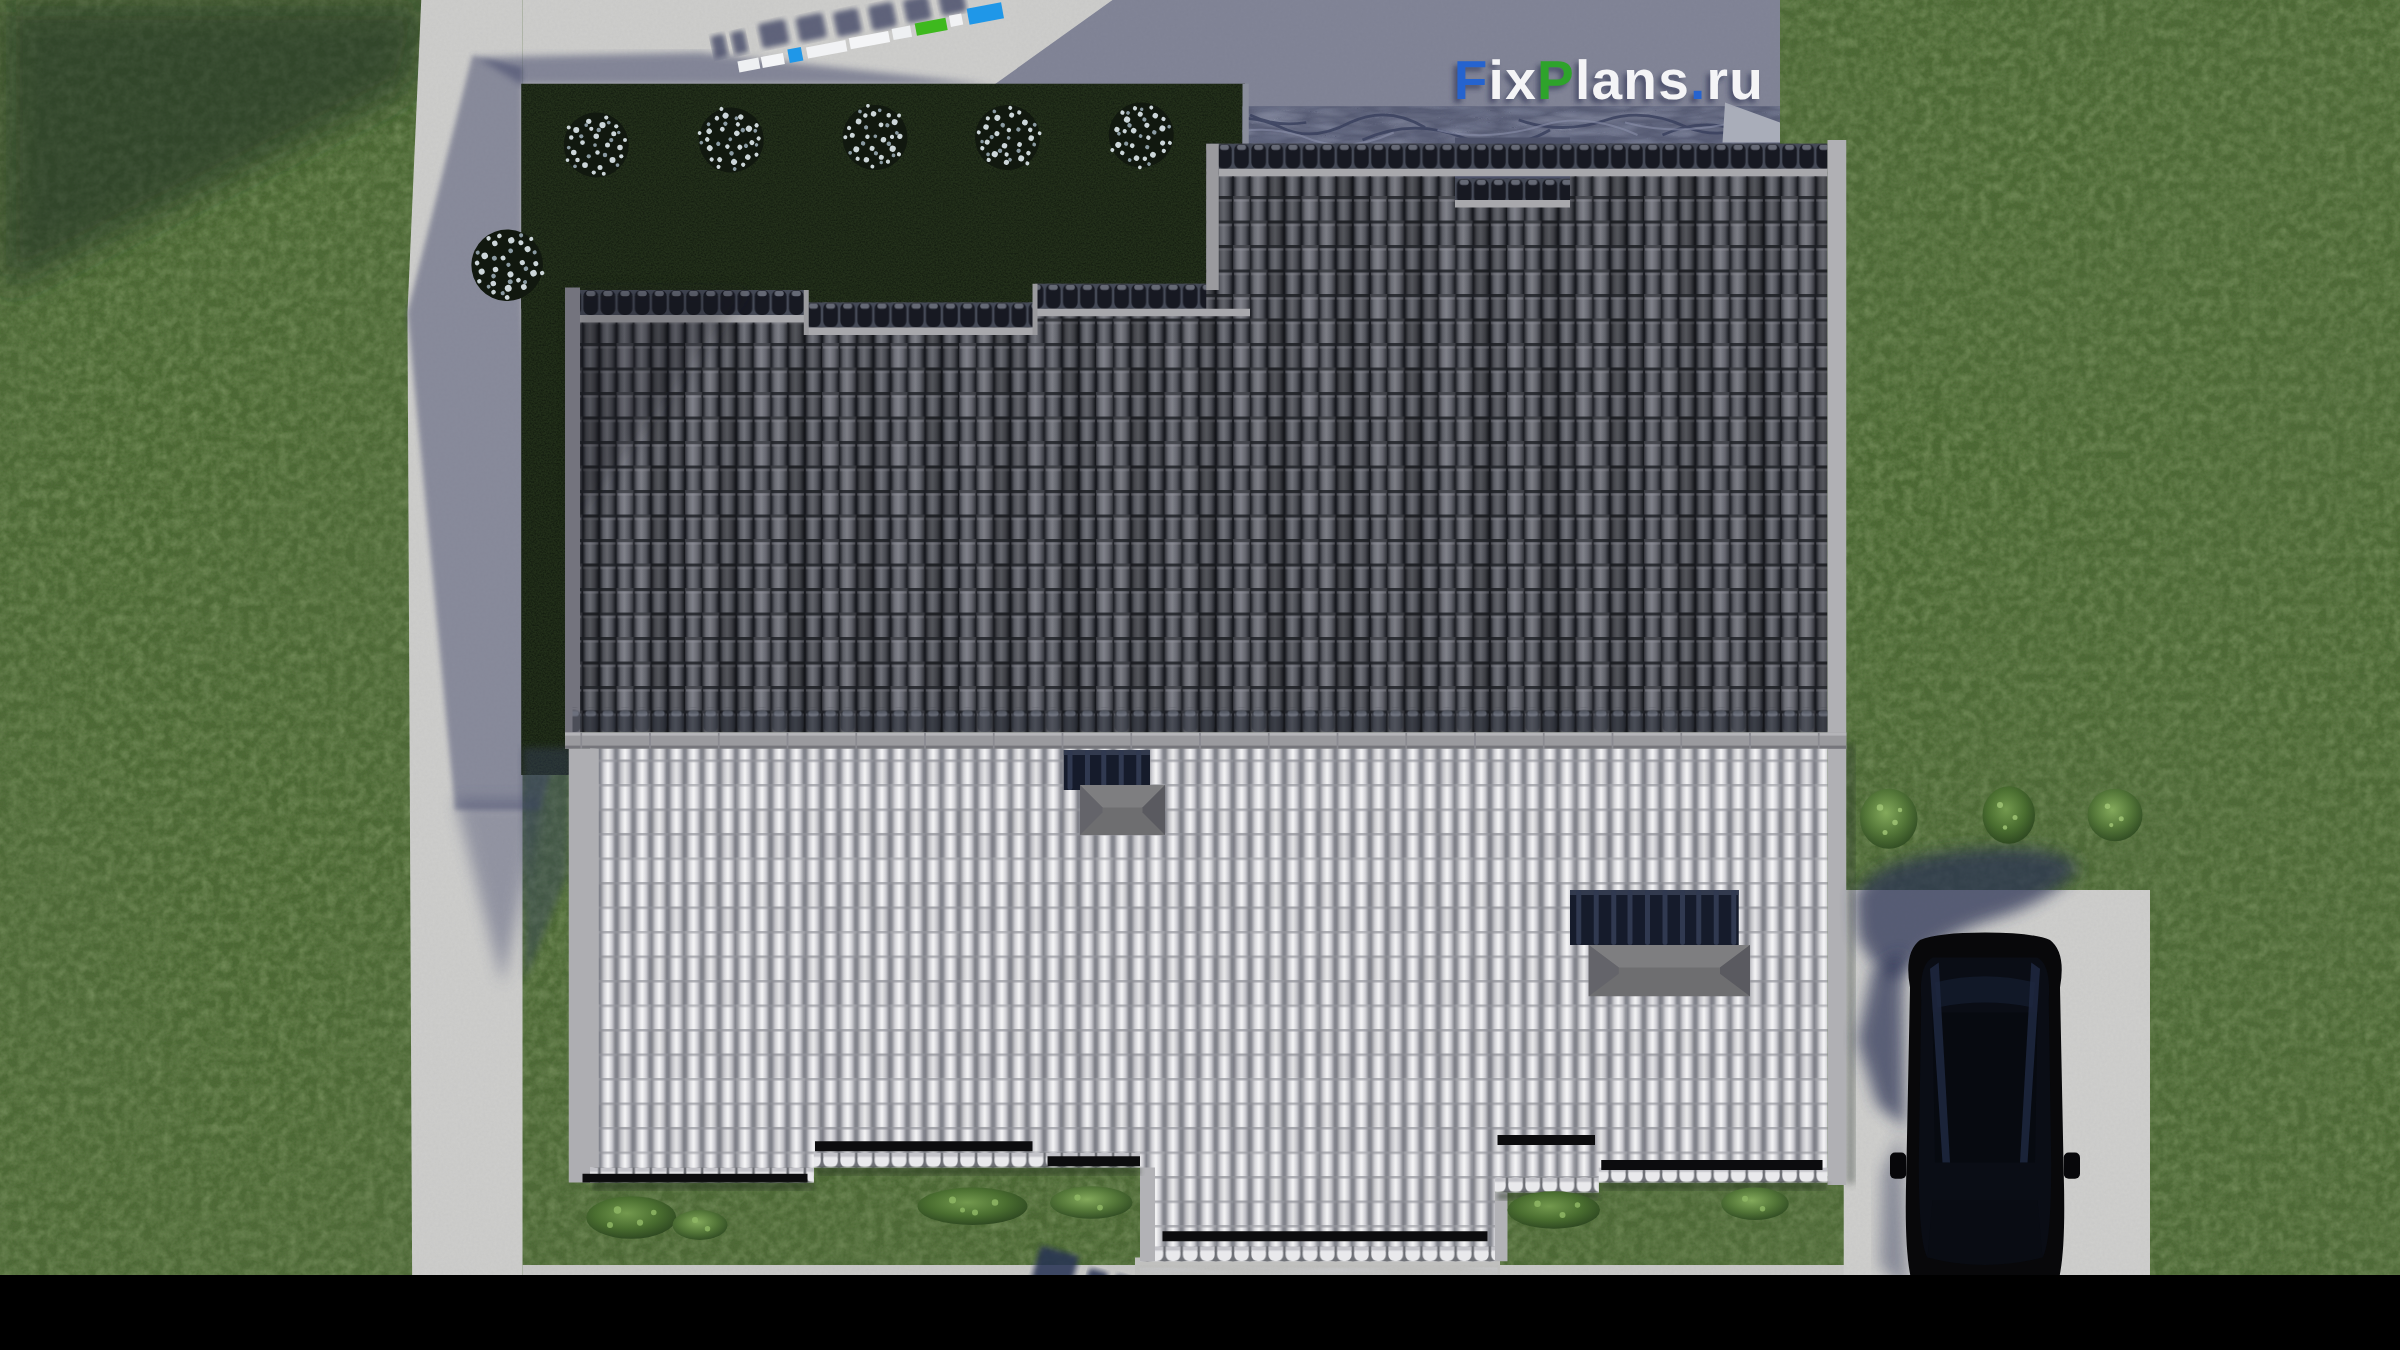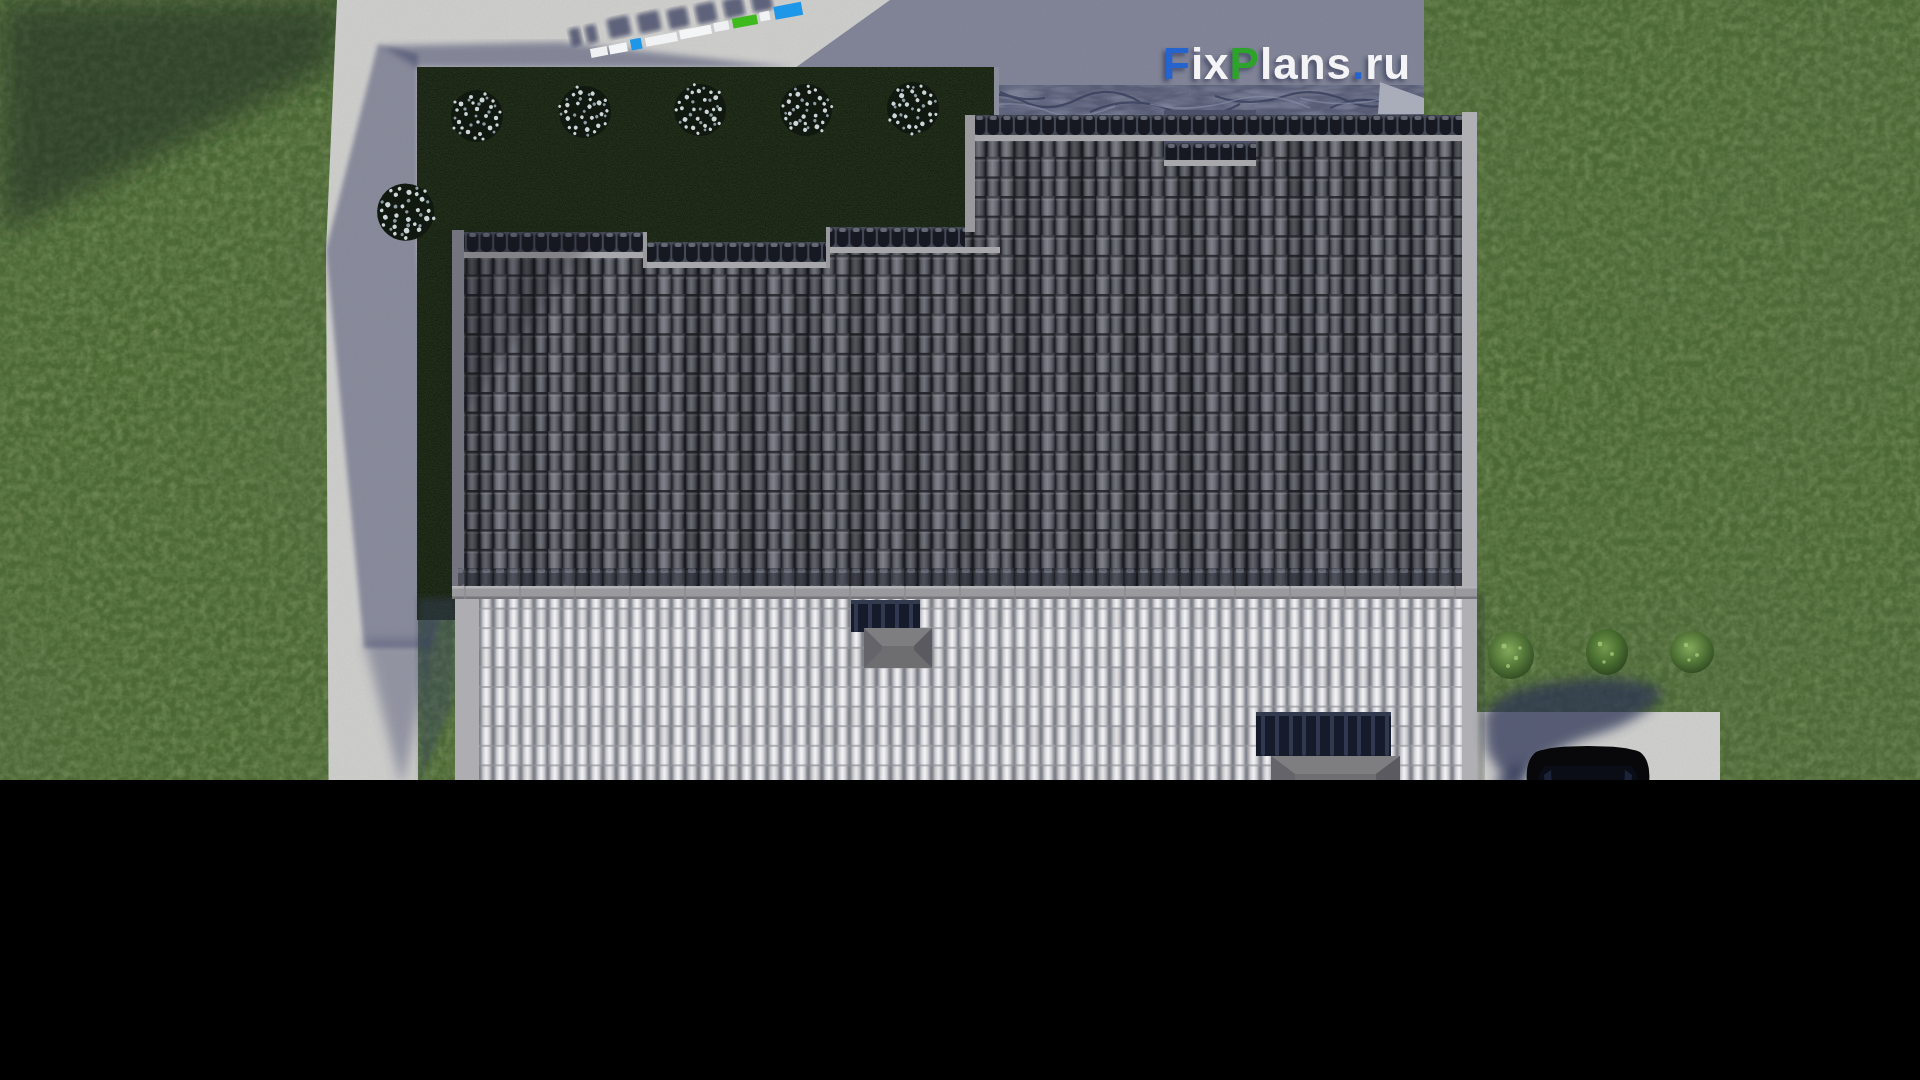--- a/index.html
+++ b/index.html
@@ -1,16 +1,16 @@
 <!DOCTYPE html>
 <html><head>
 <meta charset="utf-8">
 <style>
   html,body{margin:0;padding:0;background:#000;}
-  #scene{width:1920px;height:780px;position:relative;overflow:hidden;font-family:"Liberation Sans", sans-serif;}
+  #scene{width:1920px;height:1020px;position:relative;overflow:hidden;font-family:"Liberation Sans", sans-serif;}
 </style>
 </head>
 <body>
 <div id="scene">
 <svg width="1920" height="1080" viewBox="0 0 1920 1080" xmlns="http://www.w3.org/2000/svg">
 <defs>
   <filter id="fGrass" x="-5%" y="-5%" width="110%" height="110%">
     <feTurbulence type="fractalNoise" baseFrequency="0.75 0.75" numOctaves="3" seed="7"></feTurbulence>
     <feColorMatrix type="matrix" values="0 0 0 0 0.08  0 0 0 0 0.14  0 0 0 0 0.04  1.9 0 0 -0.55 0"></feColorMatrix>
   </filter>

